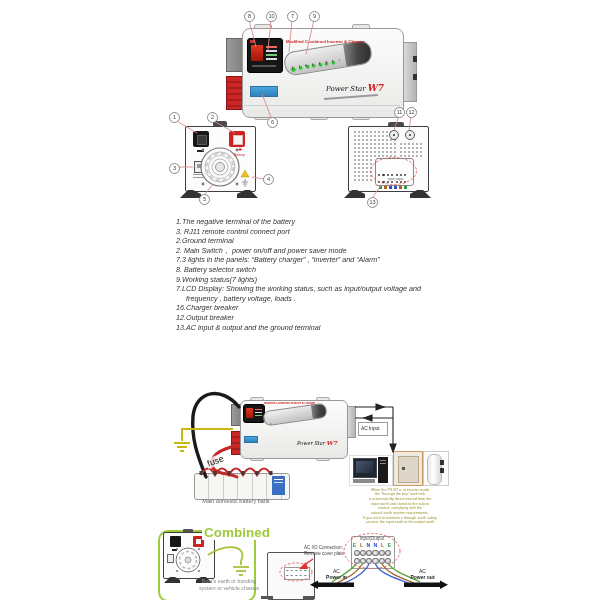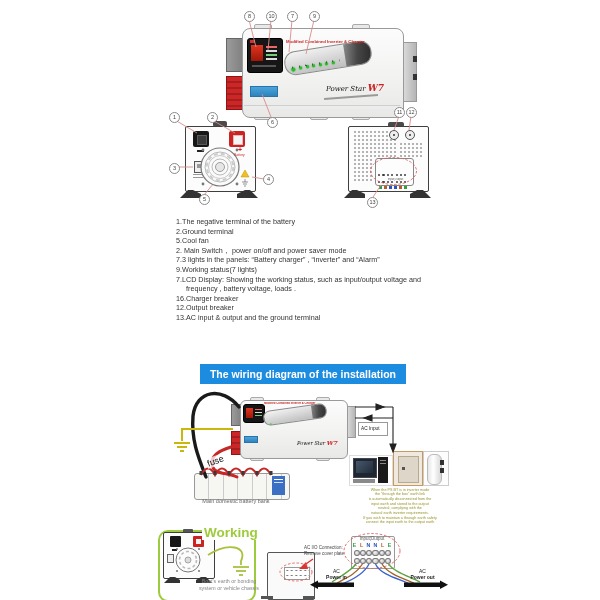--- a/index.html
+++ b/index.html
@@ -2,21 +2,21 @@
 <html style="--banner-blue: #1b8ce0; --accent-red: #cc2222; --earthing-green: #9ecb3c; --note-text: #97932d;"><head>
 <meta charset="utf-8">
 <style>
   html,body{margin:0;padding:0;background:#fff;}
   #page{position:relative;width:600px;height:600px;background:#fff;overflow:hidden;
         font-family:"Liberation Sans",sans-serif;color:#222;}
   .abs{position:absolute;}
   
   .co{position:absolute;width:9px;height:9px;border:0.9px solid #8a8a8a;border-radius:50%;
       background:#fff;font-size:5.5px;line-height:9px;text-align:center;color:#444;z-index:30;}
-  .pl-item{padding-left:10px;text-indent:-10px;}
+  .pl-item{padding-left:10px;text-indent:-10px;font-style:italic;}
   svg.overlay{position:absolute;left:0;top:0;z-index:20;pointer-events:none;}
   .z30{z-index:30;}
   .s50{transform:scale(.5);transform-origin:0 0;}
   .s35{transform:scale(.35);transform-origin:0 0;}
   
   .body-shell{background:linear-gradient(180deg,#fcfcfc 0%,#f2f2f1 55%,#e8e8e6 100%);
               border:1.4px solid #9a9a9a;border-radius:8px;z-index:1;}
   .tab{background:#e9e9e9;border:1px solid #aaa;border-radius:2px;z-index:0;}
   .termL-gray{background:linear-gradient(90deg,#9b9b9b,#7e7e7e);border:1px solid #666;z-index:0;}
   .termL-red{background:repeating-linear-gradient(180deg,#cc2626 0 4px,#a81d1d 4px 6px);border:1px solid #8e1515;z-index:0;}
@@ -151,32 +151,32 @@
   </div>
   <div class="abs" style="left:375px;top:158px;width:37px;height:26px;background:#fdfdfd;border:1px solid #888;border-radius:3px;z-index:2;">
     <div class="abs" style="left:2px;top:3px;white-space:nowrap;"><span class="pin"></span><span class="pin"></span><span class="pin"></span><span class="pin"></span><span class="pin"></span><span class="pin"></span><span class="pin"></span></div>
     <div class="abs" style="left:2px;top:10px;white-space:nowrap;"><span class="pin"></span><span class="pin"></span><span class="pin"></span><span class="pin"></span><span class="pin"></span><span class="pin"></span><span class="pin"></span></div>
     <div class="abs" style="left:3px;top:16px;white-space:nowrap;"><span class="cpin"></span><span class="cpin"></span><span class="cpin"></span><span class="cpin"></span><span class="cpin"></span><span class="cpin"></span></div>
     <div class="abs s35" style="left:2px;top:19px;width:100px;font-size:8px;color:#555;text-align:center;">Input¦Output</div>
   </div>
 
   <div id="parts-list">
       <div class="pl-item">1.The negative terminal of the battery</div>
+      <div class="pl-item">3. RJ11 remote control connect port</div>
       <div class="pl-item">2.Ground terminal</div>
-      <div class="pl-item">5.Cool fan</div>
       <div class="pl-item">2. Main Switch， power on/off and power saver mode</div>
       <div class="pl-item">7.3 lights in the panels: “Battery charger” , “inverter” and “Alarm”</div>
+      <div class="pl-item">8. Battery selector switch</div>
       <div class="pl-item">9.Working status(7 lights)</div>
       <div class="pl-item">7.LCD Display: Showing the working status, such as input/output voltage and frequency , battery voltage, loads .</div>
       <div class="pl-item">16.Charger breaker</div>
       <div class="pl-item">12.Output breaker</div>
       <div class="pl-item">13.AC input &amp; output and the ground terminal</div>
     </div>
 
-  <div id="banner">The wiring diagram of the installation</div>
 
   <div class="abs tab" style="left:250px;top:397px;width:12px;height:5px;"></div>
   <div class="abs tab" style="left:316px;top:397px;width:12px;height:5px;"></div>
   <div class="abs tab" style="left:250px;top:454px;width:12px;height:5px;"></div>
   <div class="abs tab" style="left:316px;top:454px;width:12px;height:5px;"></div>
   <div class="abs termL-gray" style="left:231px;top:404px;width:10px;height:20px;"></div>
   <div class="abs termL-red" style="left:231px;top:431px;width:10px;height:22px;"></div>
   <div class="abs silver" style="left:345px;top:406px;width:9px;height:30px;"></div>
   <div class="abs body-shell" style="left:240px;top:400px;width:106px;height:57px;border-radius:6px;"></div>
   <div class="abs lcd" style="left:243px;top:404px;width:20px;height:17px;">
@@ -235,21 +235,21 @@
       <div>the “through the box” earth link</div>
       <div>is automatically disconnected from the</div>
       <div>input earth and stored to the output</div>
       <div>neutral, complying with the</div>
       <div>natural earth inverter requirements.</div>
       <div>If you wish to maintain a through earth safety</div>
       <div>connect the input earth to the output earth</div>
     </div>
 
   <div id="earthing-box"></div>
-  <div id="earthing-title">Working</div>
+  <div id="earthing-title">Combined</div>
 
   <div class="abs" style="left:183px;top:529px;width:10px;height:4px;background:#555;border-radius:1px;z-index:0;"></div>
   <div class="abs fvbody" style="left:163px;top:532px;width:50px;height:45px;border-width:1.5px;"></div>
   <div class="abs" style="left:170px;top:536px;width:11px;height:11px;background:#171717;border-radius:1px;z-index:2;"></div>
   <div class="abs" style="left:193px;top:536px;width:11px;height:11px;background:#c22;border-radius:1px;z-index:2;">
     <div class="abs" style="left:3px;top:3px;width:5px;height:5px;background:#f4f4f4;"></div>
   </div>
   <div class="abs" style="left:172px;top:549px;width:5px;height:1.5px;background:#222;z-index:2;"></div>
   <div class="abs" style="left:167px;top:554px;width:5px;height:7px;border:0.8px solid #666;background:#eee;z-index:2;"></div>
 

